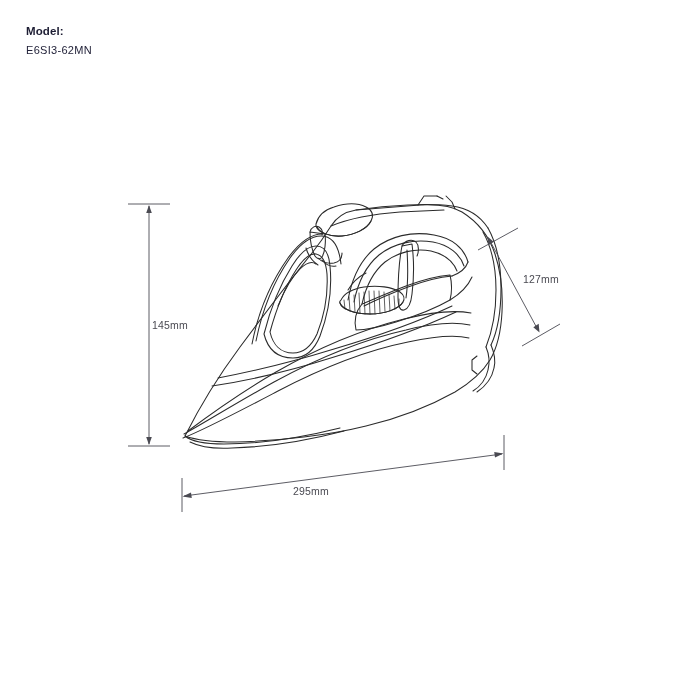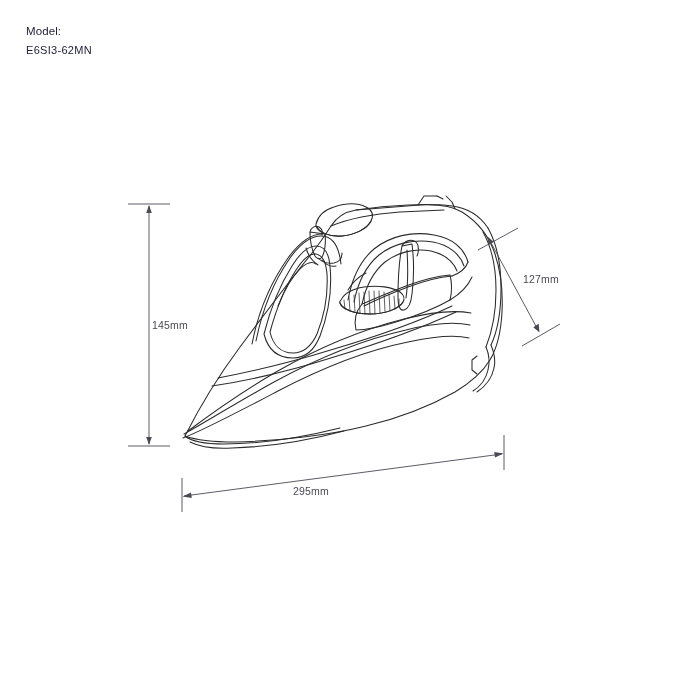--- a/index.html
+++ b/index.html
@@ -20,21 +20,21 @@
   }
   
   #header {
     position: absolute;
     left: 26px;
     top: 26px;
     line-height: 1.0;
   }
   #model-label {
     font-size: 11.5px;
-    font-weight: normal;
+    font-weight: bold;
     color: #1d1d33;
     letter-spacing: 0.1px;
     display: block;
     margin-bottom: 7px;
   }
   #model-value {
     font-size: 11px;
     font-weight: normal;
     color: #23233a;
     letter-spacing: 0.3px;

